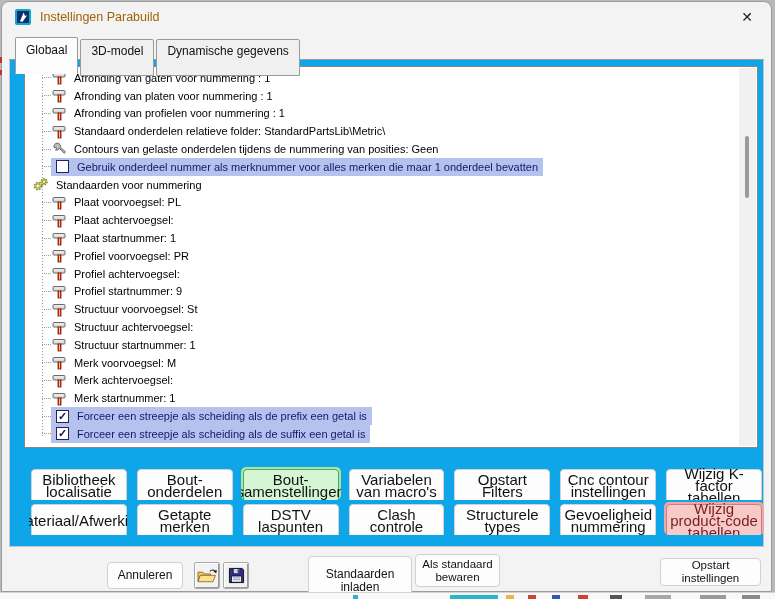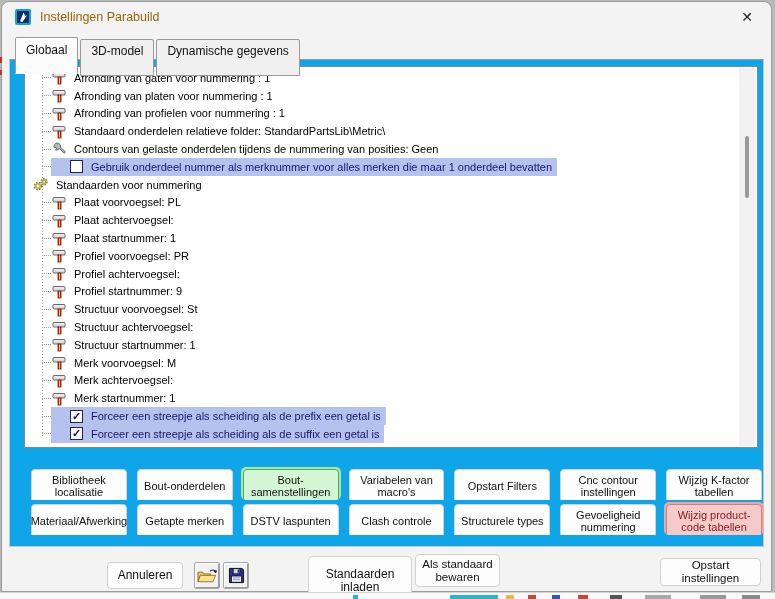--- a/index.html
+++ b/index.html
@@ -30,34 +30,34 @@
     background:#ffffff; border:1px solid #80888f; }
   .rows { position:absolute; left:1px; top:2px; right:19px; bottom:1px; overflow:hidden; }
   .vline { position:absolute; left:16px; top:0; width:1px; height:368px;
     background-image:repeating-linear-gradient(to bottom,#9a9a9a 0 1px,transparent 1px 3px); }
   .trow { height:17.8px; display:flex; align-items:center; white-space:nowrap; font-size:11px; color:#000; position:relative; }
   .trow.child::before { content:""; width:9px; margin-left:16px; border-top:1px dotted #9a9a9a; flex:none; }
   .trow.root { padding-left:7px; }
   .ticon { flex:none; width:16px; height:15px; margin-right:7px; display:flex; align-items:center; justify-content:center; }
   .cb { flex:none; width:13px; height:13px; border:1px solid #23235f; background:#fff; margin:0 8px 0 1px;
     display:flex; align-items:center; justify-content:center; font-size:11px; line-height:11px; font-weight:bold; color:#16164f; }
-  .hl { display:flex; align-items:center; height:100%; background:#b6c2ee; color:#16166a; padding:0 5px 0 18px; }
+  .hl { display:flex; align-items:center; height:100%; background:#b6c2ee; color:#16166a; padding:0 5px 0 4px; }
 
   
   .sb-track { position:absolute; top:1px; bottom:1px; right:1px; width:17px; background:#f1f1f1; }
   .sb-thumb { position:absolute; top:68px; right:7px; width:4px; height:62px; background:#9a9a9a; border-radius:2px; }
 
   
   .sgrid { position:absolute; left:19px; top:407px; width:735px;
     display:grid; grid-template-columns:repeat(7,1fr); grid-auto-rows:33px; column-gap:6px; row-gap:2px; }
   .scell { padding:2px; overflow:hidden; }
   .scell.green { background:#a6e6a6; border-radius:5px; }
   .scell.pink  { background:#f0a6a6; border-radius:5px; }
   .sbtn { width:100%; height:100%; background:#fdfdfd; border:1px solid #d2d2d2; border-radius:4px;
-    font-family:"Liberation Sans",sans-serif; font-size:11px; line-height:12px; color:#111;
+    font-family:"Liberation Sans",sans-serif; font-size:15px; line-height:12px; color:#111;
     display:flex; align-items:center; justify-content:center; text-align:center; padding:16px 2px; overflow:visible; }
   .scell.green .sbtn { background:#d4f6d4; border-color:#59a659; }
   .scell.pink  .sbtn { background:#f7caca; border-color:#c98080; color:#7c1d1d; }
 
   
   .footer { position:absolute; left:0; right:0; bottom:0; height:43px; }
   .fbtn { position:absolute; background:#fdfdfd; border:1px solid #d0d0d0; border-radius:4px;
     font-family:"Liberation Sans",sans-serif; font-size:12px; line-height:13px; color:#111;
     display:flex; align-items:center; justify-content:center; text-align:center; padding:1px 4px; }
   .fbtn.ok { border:6px solid #ec4899;margin-top:45px; }

